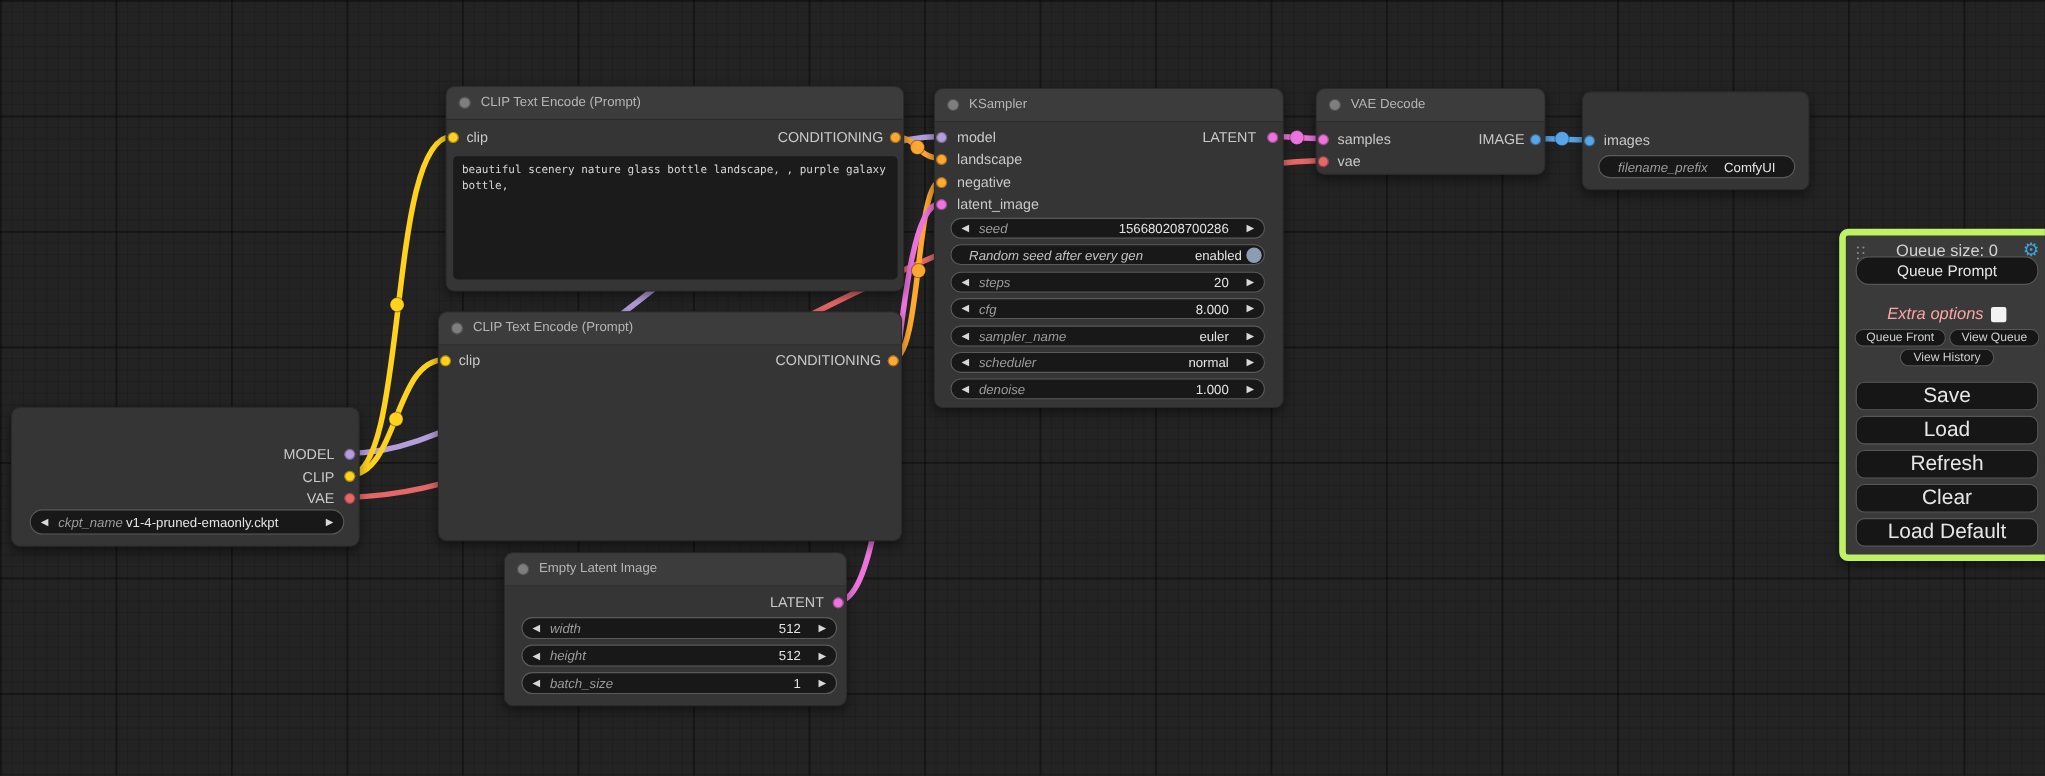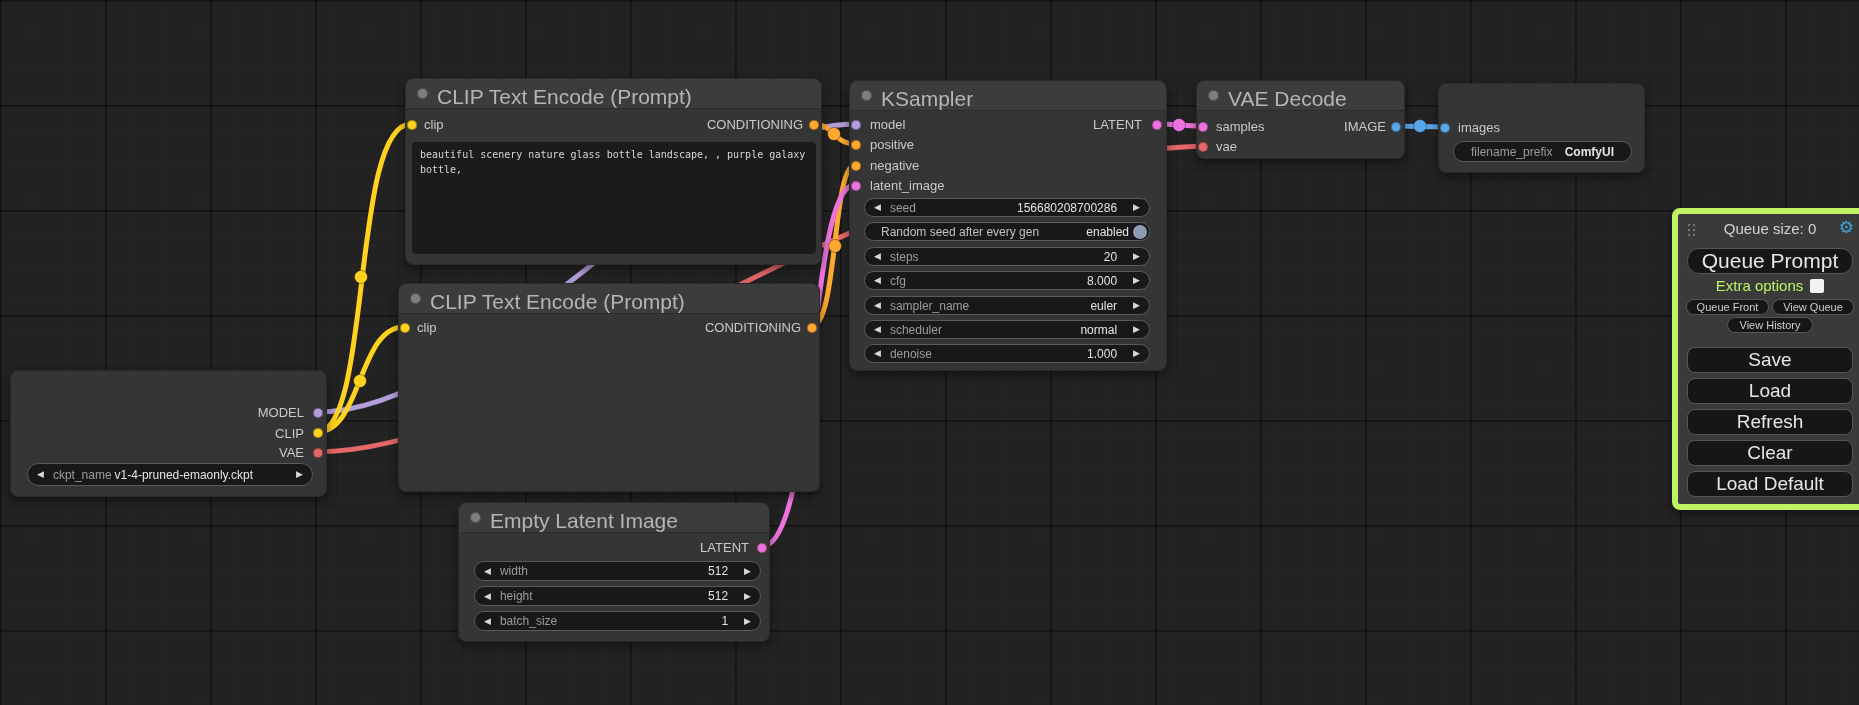--- a/index.html
+++ b/index.html
@@ -14,48 +14,48 @@
       linear-gradient(90deg, rgba(0,0,0,0.13) 1px, transparent 1px);
     background-size:105px 105px,105px 105px,10.5px 10.5px,10.5px 10.5px;
   }
   #wires{position:absolute;left:0;top:0;z-index:1;}
   .node{position:absolute;background:#353535;border:1px solid #2a2a2a;border-radius:8px;
         box-shadow:0 4px 10px rgba(0,0,0,.45);z-index:2;}
   .nheader{position:absolute;left:0;top:0;right:0;height:29px;background:#3c3c3c;
         border-bottom:1px solid #2b2b2b;border-radius:8px 8px 0 0;}
   .tdot{position:absolute;left:11px;top:9px;width:11px;height:11px;border-radius:50%;
         background:#7e7e7e;box-shadow:inset 0 0 0 1px rgba(0,0,0,.35);}
-  .ntitle{position:absolute;left:31px;top:6px;font-size:21px;color:#b5b5b5;white-space:nowrap;}
+  .ntitle{position:absolute;left:31px;top:6px;font-size:12px;color:#b5b5b5;white-space:nowrap;}
   .pdot{position:absolute;width:10px;height:10px;border-radius:50%;box-shadow:inset 0 0 0 1px rgba(0,0,0,.35);}
   .inlbl{position:absolute;font-size:13px;color:#c9c9c9;white-space:nowrap;}
   .outlbl{position:absolute;font-size:13px;color:#c9c9c9;white-space:nowrap;text-align:right;}
   .c-model{background:#b39ddb}.c-clip{background:#ffd21e}.c-vae{background:#e66767}
   .c-cond{background:#ffa931}.c-latent{background:#ee74dd}.c-image{background:#58a6e8}
   .pill{position:absolute;background:#181818;border:1px solid #5a5a5a;border-radius:999px;
         display:flex;align-items:center;font-size:12px;overflow:hidden;}
   .parrow{color:#d8d8d8;font-size:9px;padding:0 9px;line-height:1;flex:0 0 auto;}
-  .wlabel{color:#9c9c9c;white-space:nowrap;}
+  .wlabel{color:#9c9c9c;white-space:nowrap;font-style:italic;}
   .wvalue{margin-left:auto;color:#e4e4e4;margin-right:7px;white-space:nowrap;}
   .toggle{flex:0 0 auto;width:14px;height:14px;border-radius:50%;background:#8b9cb3;margin-right:2px;}
   .prompt-box{position:absolute;background:#1b1b1b;border-radius:4px;color:#d6d6d6;
         font-family:"DejaVu Sans Mono", monospace;font-size:10px;line-height:1.45;
         padding:6px 8px;box-sizing:border-box;white-space:pre-wrap;word-break:normal;}
   
   #queue-panel{position:absolute;left:1672px;top:208px;width:184px;height:290px;z-index:3;
         background:#3a3a3a;border:6px solid #bef264;border-radius:8px;box-shadow:0 4px 10px rgba(0,0,0,.45);}
   .qtext{position:absolute;left:0;right:0;top:6px;text-align:center;font-size:15px;color:#d2d2d2;}
   .drag-handle{position:absolute;left:10px;top:10px;width:2px;height:2px;border-radius:50%;background:#8a8a8a;
         box-shadow:5px 0 0 #8a8a8a,0 5px 0 #8a8a8a,5px 5px 0 #8a8a8a,0 10px 0 #8a8a8a,5px 10px 0 #8a8a8a;}
   .gear{position:absolute;right:8px;top:3px;font-size:17px;color:#3fa2dc;cursor:pointer;}
   .qbtn{position:absolute;background:#161616;border:1px solid #565656;border-radius:8px;
         color:#e6e6e6;display:flex;align-items:center;justify-content:center;box-sizing:border-box;}
   .qbtn-big{left:9px;width:166px;height:26px;font-size:19px;}
   .qbtn-small{height:16px;font-size:11px;border-radius:9px;color:#cfcfcf;}
   .extra-row{position:absolute;left:0;right:0;top:63px;display:flex;align-items:center;justify-content:center;gap:7px;}
-  .extra-lbl{font-size:15px;color:#bef264;}
+  .extra-lbl{font-size:15px;color:#fca5a5;font-style:italic;}
   .checkbox{width:14px;height:14px;background:#f2f2f2;border-radius:2px;}
 </style>
 </head>
 <body>
 
 <svg id="wires" width="1859" height="705">
   <g fill="none" stroke-width="5" stroke-linecap="round">
     <path stroke="#b39ddb" d="M317,412 C490,413 685,124 855,124"></path>
     <path stroke="#ffd21e" d="M317,432 C372,432 351,124 411,124"></path>
     <path stroke="#ffd21e" d="M317,432 C362,432 358,327 404,327"></path>
@@ -115,21 +115,21 @@
 </div>
 
 <div class="node" style="left:849px;top:80px;width:316px;height:289px;">
   <div class="nheader">
     <span class="tdot"></span>
     <span class="ntitle">KSampler</span>
   </div>
   <span class="pdot c-model" style="left:1px;top:39px;"></span>
   <span class="inlbl" style="left:20px;top:36px;">model</span>
   <span class="pdot c-cond" style="left:1px;top:59px;"></span>
-  <span class="inlbl" style="left:20px;top:56px;">positive</span>
+  <span class="inlbl" style="left:20px;top:56px;">landscape</span>
   <span class="pdot c-cond" style="left:1px;top:80px;"></span>
   <span class="inlbl" style="left:20px;top:77px;">negative</span>
   <span class="pdot c-latent" style="left:1px;top:100px;"></span>
   <span class="inlbl" style="left:20px;top:97px;">latent_image</span>
   <span class="outlbl" style="right:24px;top:36px;">LATENT</span>
   <span class="pdot c-latent" style="left:302px;top:39px;"></span>
 
   <div class="pill" style="left:14px;top:117px;width:284px;height:17px;">
     <span class="parrow">◀</span>
     <span class="wlabel">seed</span>
@@ -211,29 +211,29 @@
   <span class="inlbl" style="left:19px;top:58px;">vae</span>
   <span class="outlbl" style="right:18px;top:38px;">IMAGE</span>
   <span class="pdot c-image" style="left:194px;top:41px;"></span>
 </div>
 
 <div class="node" style="left:1438px;top:83px;width:205px;height:88px;">
   <span class="pdot c-image" style="left:1px;top:39px;"></span>
   <span class="inlbl" style="left:19px;top:36px;">images</span>
   <div class="pill" style="left:14px;top:57px;width:177px;height:19px;">
     <span class="wlabel" style="margin-left:17px;">filename_prefix</span>
-    <span class="wvalue" style="margin-right:17px;font-weight:bold;">ComfyUI</span>
+    <span class="wvalue" style="margin-right:17px;">ComfyUI</span>
   </div>
 </div>
 
 <div id="queue-panel">
   <span class="drag-handle"></span>
   <span class="qtext">Queue size: 0</span>
   <span class="gear">⚙</span>
-  <div class="qbtn qbtn-big" style="top:34px;font-size:21px;border-radius:12px;">Queue Prompt</div>
+  <div class="qbtn qbtn-big" style="top:19px;font-size:14px;border-radius:12px;">Queue Prompt</div>
   <div class="extra-row">
     <span class="extra-lbl">Extra options</span>
     <span class="checkbox"></span>
   </div>
   <div class="qbtn qbtn-small" style="left:8px;top:85px;width:83px;">Queue Front</div>
   <div class="qbtn qbtn-small" style="left:94px;top:85px;width:82px;">View Queue</div>
   <div class="qbtn qbtn-small" style="left:49px;top:103px;width:86px;">View History</div>
   <div class="qbtn qbtn-big" style="top:133px;">Save</div>
   <div class="qbtn qbtn-big" style="top:164px;">Load</div>
   <div class="qbtn qbtn-big" style="top:195px;">Refresh</div>

